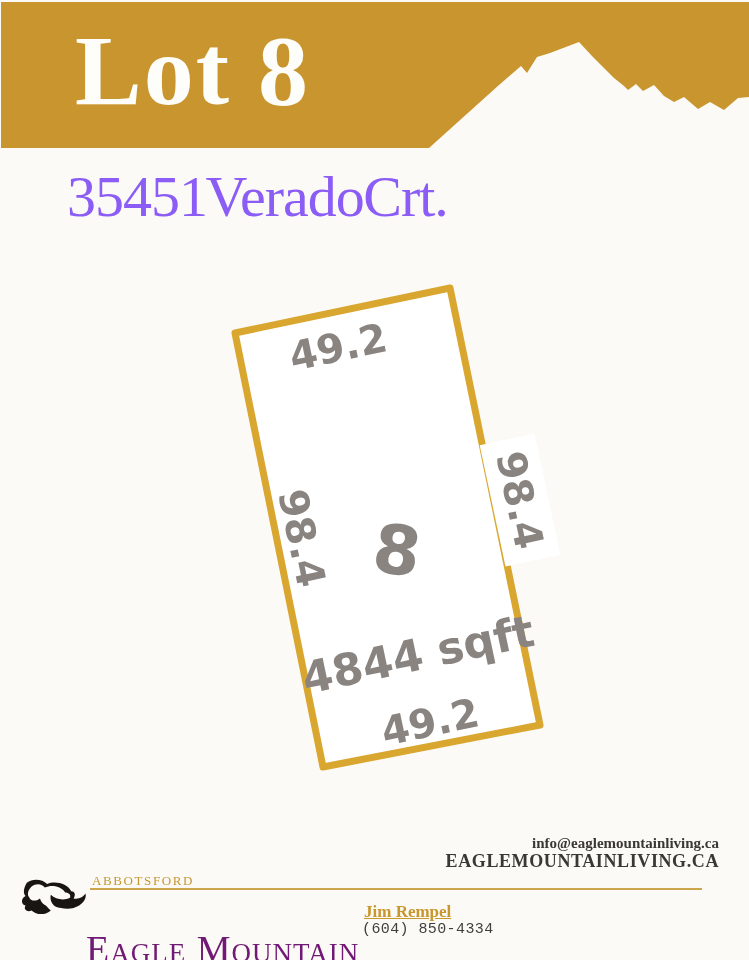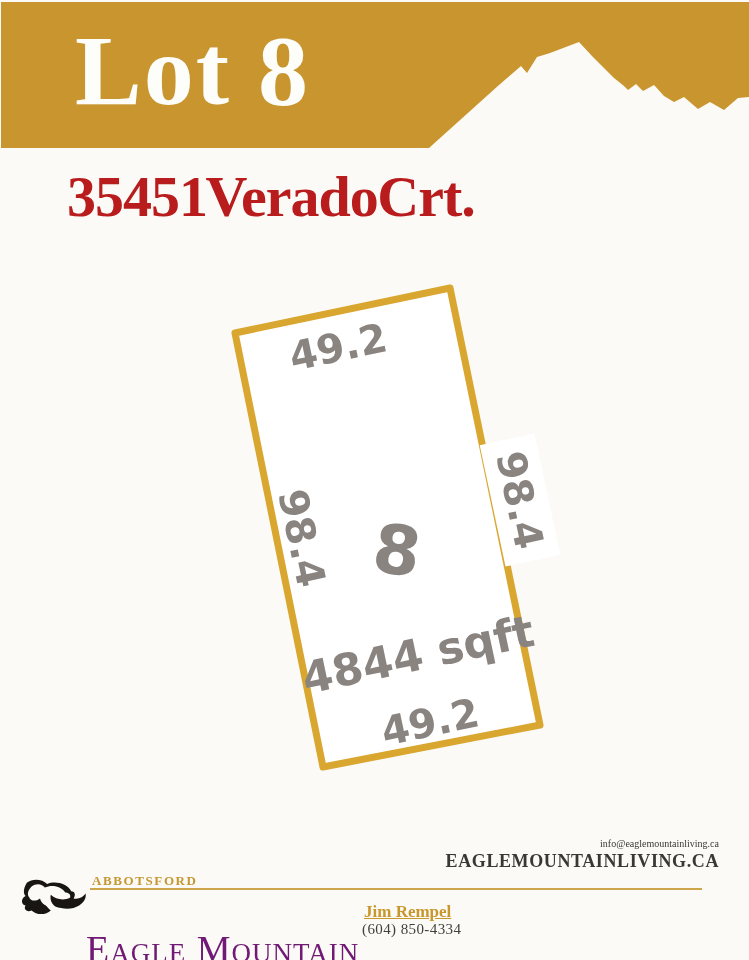--- a/index.html
+++ b/index.html
@@ -23,49 +23,49 @@
     font-size:100px;line-height:146px;
     color:#FDFDF9;
     letter-spacing:2px;
   }
   .mountain{position:absolute;right:0;bottom:0;width:321px;height:146px;}
 
   
   .address{
     position:absolute;left:67px;top:168px;
     font-family:"Liberation Serif",serif;
-    font-weight:bold;
+    font-weight:normal;
     font-size:58px;line-height:1.0;
-    color:#b91c1c;
+    color:#8b5cf6;
     word-spacing:-14px;
     letter-spacing:-1px;
   }
 
   
   .lot-svg{position:absolute;left:0;top:250px;width:749px;height:620px;}
   .dim-label{
     font-family:"DejaVu Sans",sans-serif;
     font-weight:700;
     fill:#8A8481;
   }
 
   
   .contact{
     position:absolute;right:30px;top:835px;
     text-align:right;
     color:#3A3835;
     font-family:"Liberation Serif",serif;
   }
-  .contact .email{font-size:10px;font-weight:normal;line-height:17px;}
+  .contact .email{font-size:15px;font-weight:bold;line-height:17px;}
   .contact .site{font-size:18px;font-weight:bold;letter-spacing:0.6px;line-height:18px;}
 
   
   .footer-city{
     position:absolute;left:92px;top:873px;
-    font-size:13px;font-weight:bold;letter-spacing:1.6px;
+    font-size:13px;font-weight:normal;letter-spacing:1.6px;
     color:#C49733;
     font-family:"Liberation Serif",serif;
   }
   .footer-line{
     position:absolute;left:90px;top:888px;width:612px;height:2px;
     background:#CDA64C;
   }
   .eagle-logo{position:absolute;left:16px;top:878px;width:84px;height:54px;}
   .brand-name{
     position:absolute;left:86px;top:894px;
@@ -76,21 +76,21 @@
     color:#701a75;
     margin-top:35px;
   }
   .agent-name{
     position:absolute;left:364px;top:902px;
     font-family:"Liberation Serif",serif;
     font-weight:bold;font-size:17px;color:#C8982F;text-decoration:underline;
   }
   .agent-phone{
     position:absolute;left:362px;top:921px;
-    font-family:Liberation Serif, serif;
+    font-family:Liberation Mono, monospace;
     font-size:15px;color:#413F3C;
     letter-spacing:0.4px;
   }
 </style>
 </head>
 <body>
 
 <div class="page">
 
   <div class="banner">

